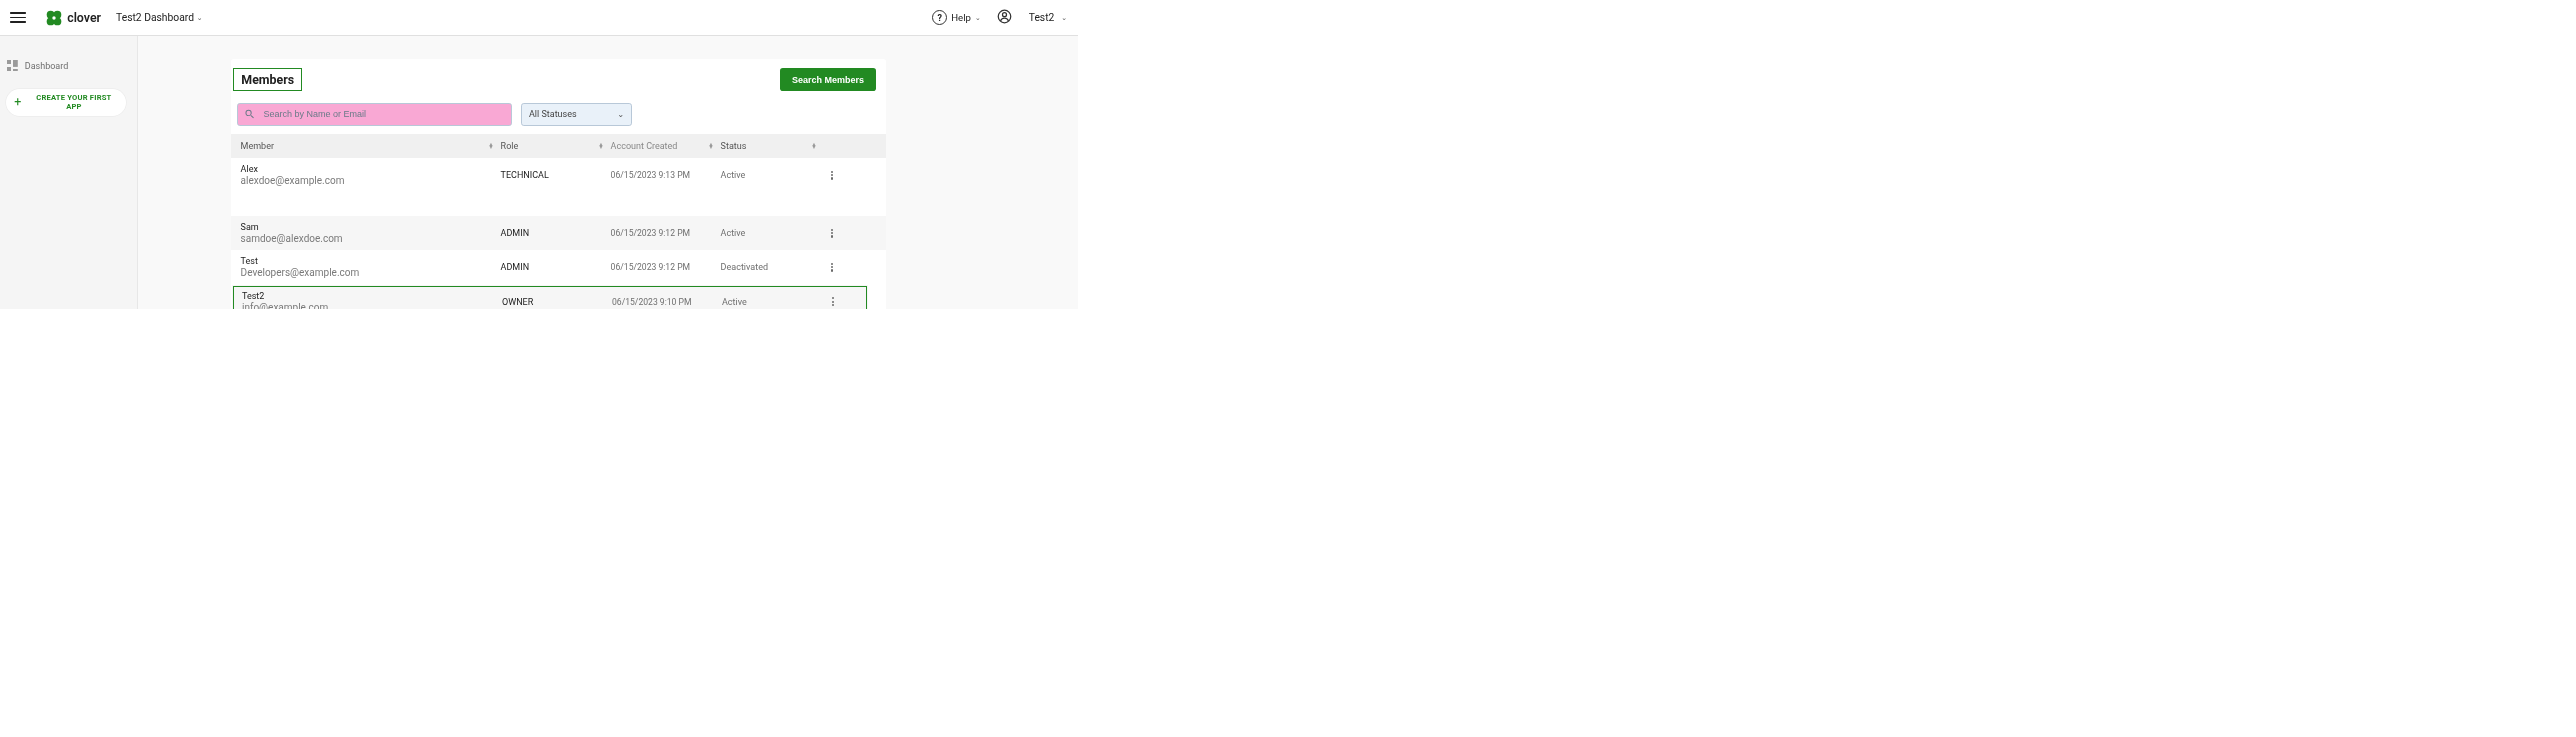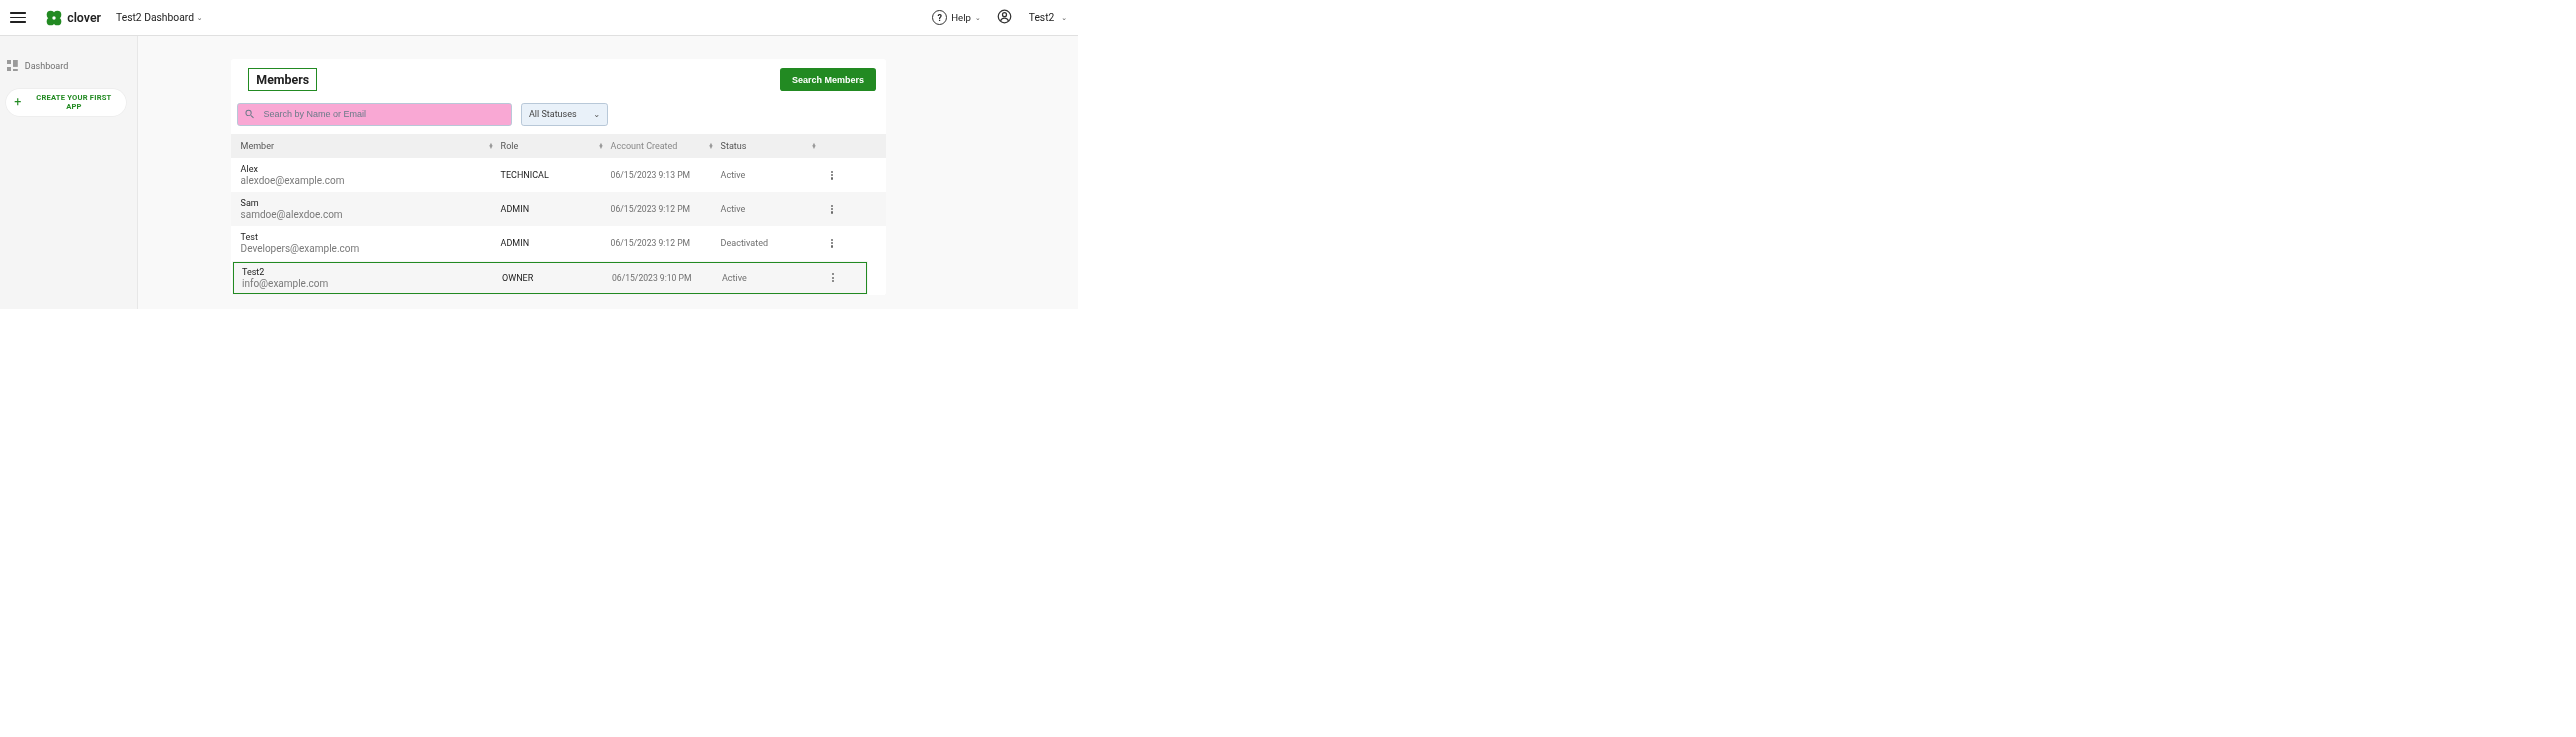--- a/index.html
+++ b/index.html
@@ -116,21 +116,21 @@
   }
   .panel-head {
     display: flex; align-items: center; justify-content: space-between;
     padding: 8.3px 9.6px 8.3px 1.4px;
   }
   .title-box {
     border: 1.4px solid #228a22;
     padding: 2.8px 6.9px;
     font-size: 12.4px; font-weight: 700;
     color: #212121;
-    margin-left: 16px;
+    margin-left: 1px;
   }
   .invite-btn {
     background: #228a22;
     color: #fff;
     font-size: 9px;
     font-weight: 600;
     border: none;
     padding: 6.9px 12.4px;
     border-radius: 2.8px;
     cursor: pointer;
@@ -149,21 +149,21 @@
     padding: 0 6.9px;
     height: 23.4px;
   }
   .search-field svg { width: 12.4px; height: 12.4px; fill: #6a7a88; margin-right: 5.5px; }
   .search-field input {
     border: none; background: transparent; outline: none;
     font-size: 9px; color: #444; width: 100%;
   }
   .search-field input::placeholder { color: #6a7a88; }
   .status-filter {
-    width: 87px;
+    width: 111px;
     background: #e9f1f9;
     border: 0.7px solid #b8c8d8;
     border-radius: 2.8px;
     height: 23.4px;
     display: flex; align-items: center; justify-content: space-between;
     padding: 0 6.9px;
     font-size: 9px; color: #444;
     cursor: pointer;
   }
   .status-filter .chev { font-size: 8.3px; color: #555; }
@@ -186,21 +186,21 @@
     display: inline-flex; flex-direction: column; line-height: 3.4px;
     font-size: 5.5px; color: #9a9a9a; margin-left: auto; margin-right: 6.9px;
   }
   .trow {
     display: flex;
     align-items: center;
     padding: 4.1px 9.6px;
     font-size: 9px;
     min-height: 34px;
   }
-  .trow.striped { background: #f6f6f6; }
+  .trow.striped { background: #f6f6f6; margin-top: 24px; }
   .trow.highlight { outline: 1.4px solid #228a22; outline-offset: -2.1px; margin: 0.7px 18px 0.7px 1.4px; padding-right: 0; }
   .mname { color: #222; font-size: 9px; }
   .memail { color: #7a7a7a; font-size: 10px; margin-top: 1.4px; }
   .role-val { color: #222; font-size: 9px; }
   .date-val { color: #6f6f6f; font-size: 8.6px; }
   .status-val { color: #6f6f6f; font-size: 9px; }
   .kebab {
     width: 16.5px; height: 16.5px;
     display: flex; flex-direction: column; align-items: center; justify-content: center; gap: 1.4px;
     cursor: pointer;

